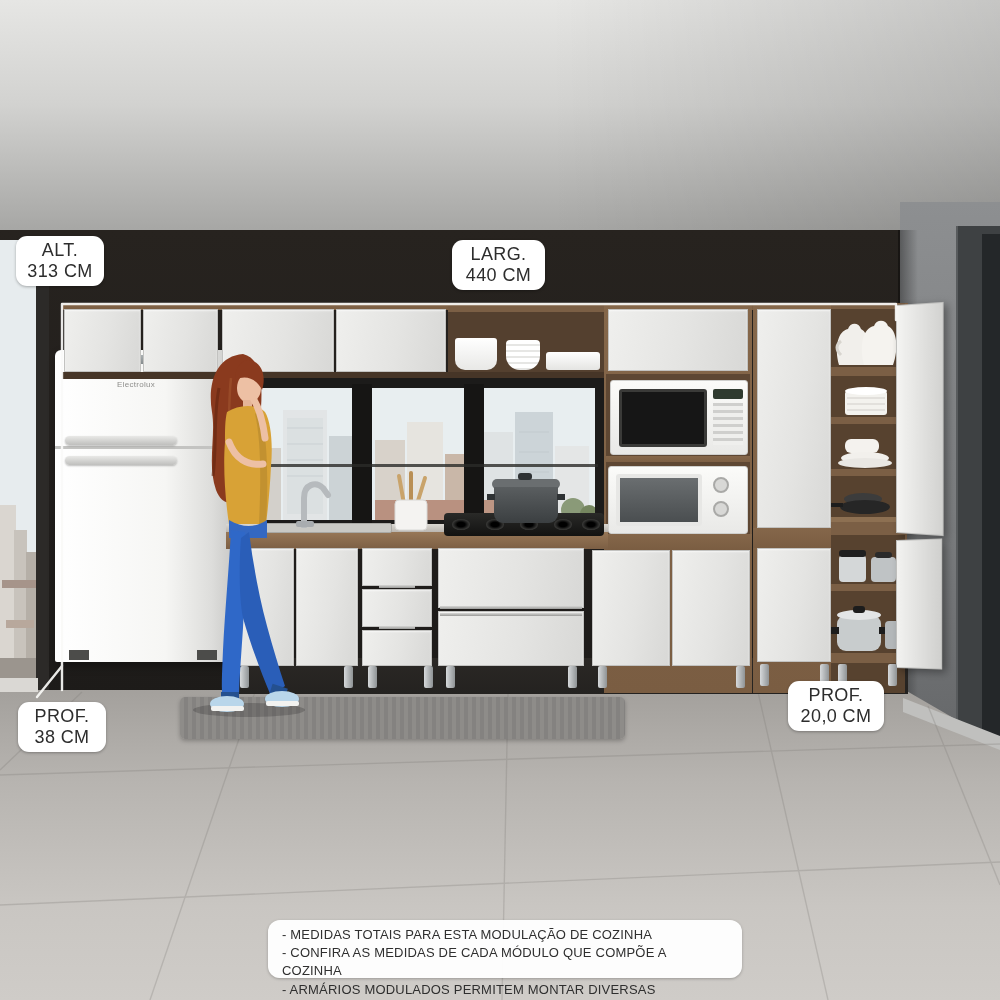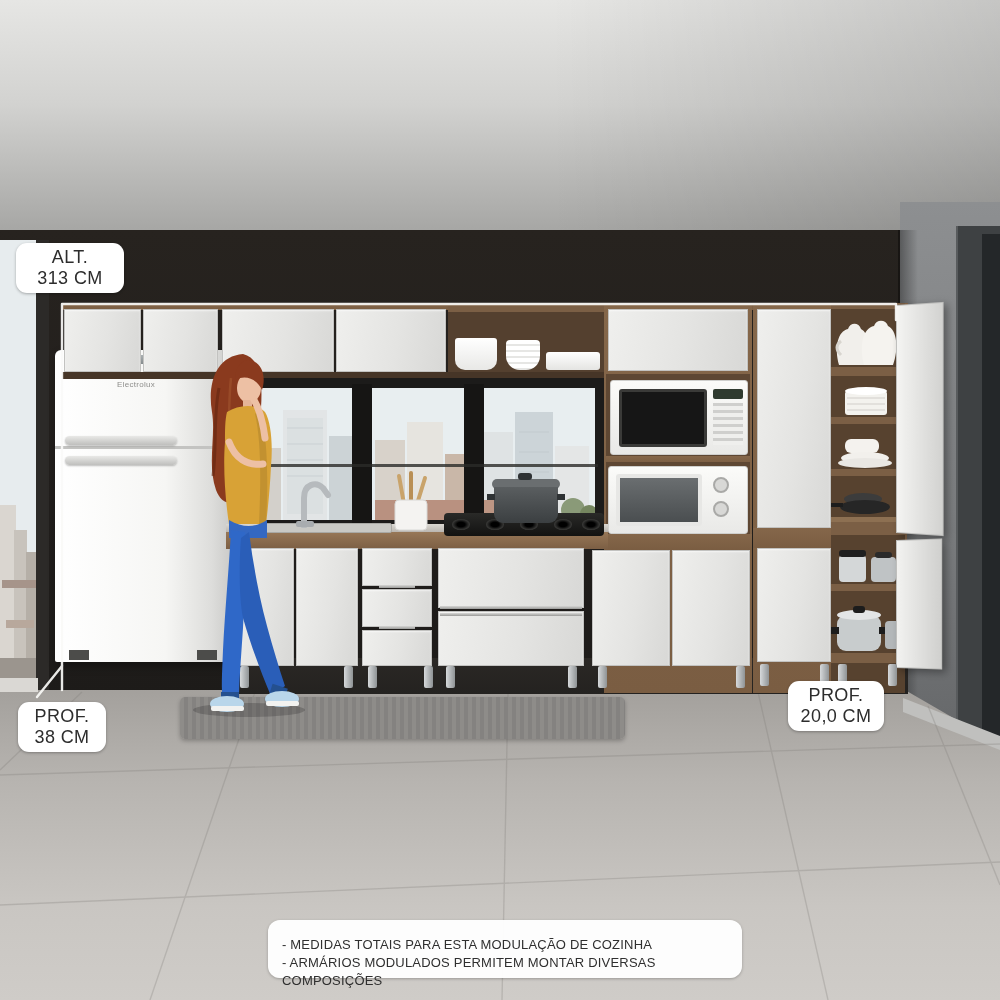--- a/index.html
+++ b/index.html
@@ -47,21 +47,21 @@
   .leg{position:absolute;width:9px;height:22px;border-radius:2px;
     background:linear-gradient(90deg,#d6d9db,#8f9395);}
   .recess{background:linear-gradient(180deg,#2b2825,#242220);}
 
   
   .tag{position:absolute;background:#ffffff;border-radius:11px;color:#2d2d2d;
     text-align:center;font-size:18px;line-height:1.18;letter-spacing:.4px;
     padding:4px 6px;box-shadow:0 1px 3px rgba(0,0,0,.3);}
   .tag.small{font-size:16px;}
   .notes{position:absolute;left:268px;top:920px;width:474px;height:58px;
-    background:rgba(255,255,255,.96);border-radius:12px;padding:16px 14px;
+    background:rgba(255,255,255,.96);border-radius:12px;padding:6px 14px;
     font-size:13px;line-height:1.4;color:#2f2f2f;letter-spacing:.2px;
     box-shadow:0 1px 3px rgba(0,0,0,.25);}
 
   
   .mw{position:absolute;background:linear-gradient(180deg,#fbfbf9,#e9e9e7);
     border:1px solid #cfcfcd;border-radius:3px;}
   .mw .glass{position:absolute;border-radius:3px;}
   .cooktop{position:absolute;left:444px;top:513px;width:160px;height:23px;
     background:linear-gradient(180deg,#2a2a28,#121211);border-radius:4px;}
   .burner{position:absolute;top:6px;width:18px;height:11px;border-radius:50%;
@@ -343,31 +343,36 @@
     <rect x="83" y="353" width="33" height="5" rx="2" fill="#f2f2f0"></rect>
   </svg>
 
   <svg class="abs dimsvg">
     <g stroke="#fafaf8" stroke-width="2.4" fill="none" opacity=".92" stroke-linejoin="round" stroke-linecap="round">
       <polyline points="62,690 62,304 896,304 896,320"></polyline>
       <polyline points="62,666 37,697"></polyline>
     </g>
   </svg>
 
-  <div class="tag" style="left:16px;top:243px;width:108px;">
+  <div class="tag" style="left:16px;top:236px;width:88px;">
     <div>ALT.</div>
     <div>313 CM</div>
+  </div>
+  <div class="tag" style="left:452px;top:240px;width:93px;">
+    <div>LARG.</div>
+    <div>440 CM</div>
   </div>
   <div class="tag" style="left:18px;top:702px;width:88px;">
     <div>PROF.</div>
     <div>38 CM</div>
   </div>
   <div class="tag" style="left:788px;top:681px;width:96px;">
     <div>PROF.</div>
     <div>20,0 CM</div>
   </div>
 
   <div class="notes">
     <div>- MEDIDAS TOTAIS PARA ESTA MODULAÇÃO DE COZINHA</div>
+    <div>- CONFIRA AS MEDIDAS DE CADA MÓDULO QUE COMPÕE A COZINHA</div>
     <div>- ARMÁRIOS MODULADOS PERMITEM MONTAR DIVERSAS COMPOSIÇÕES</div>
   </div>
 
 </div>
 
 </body></html>

